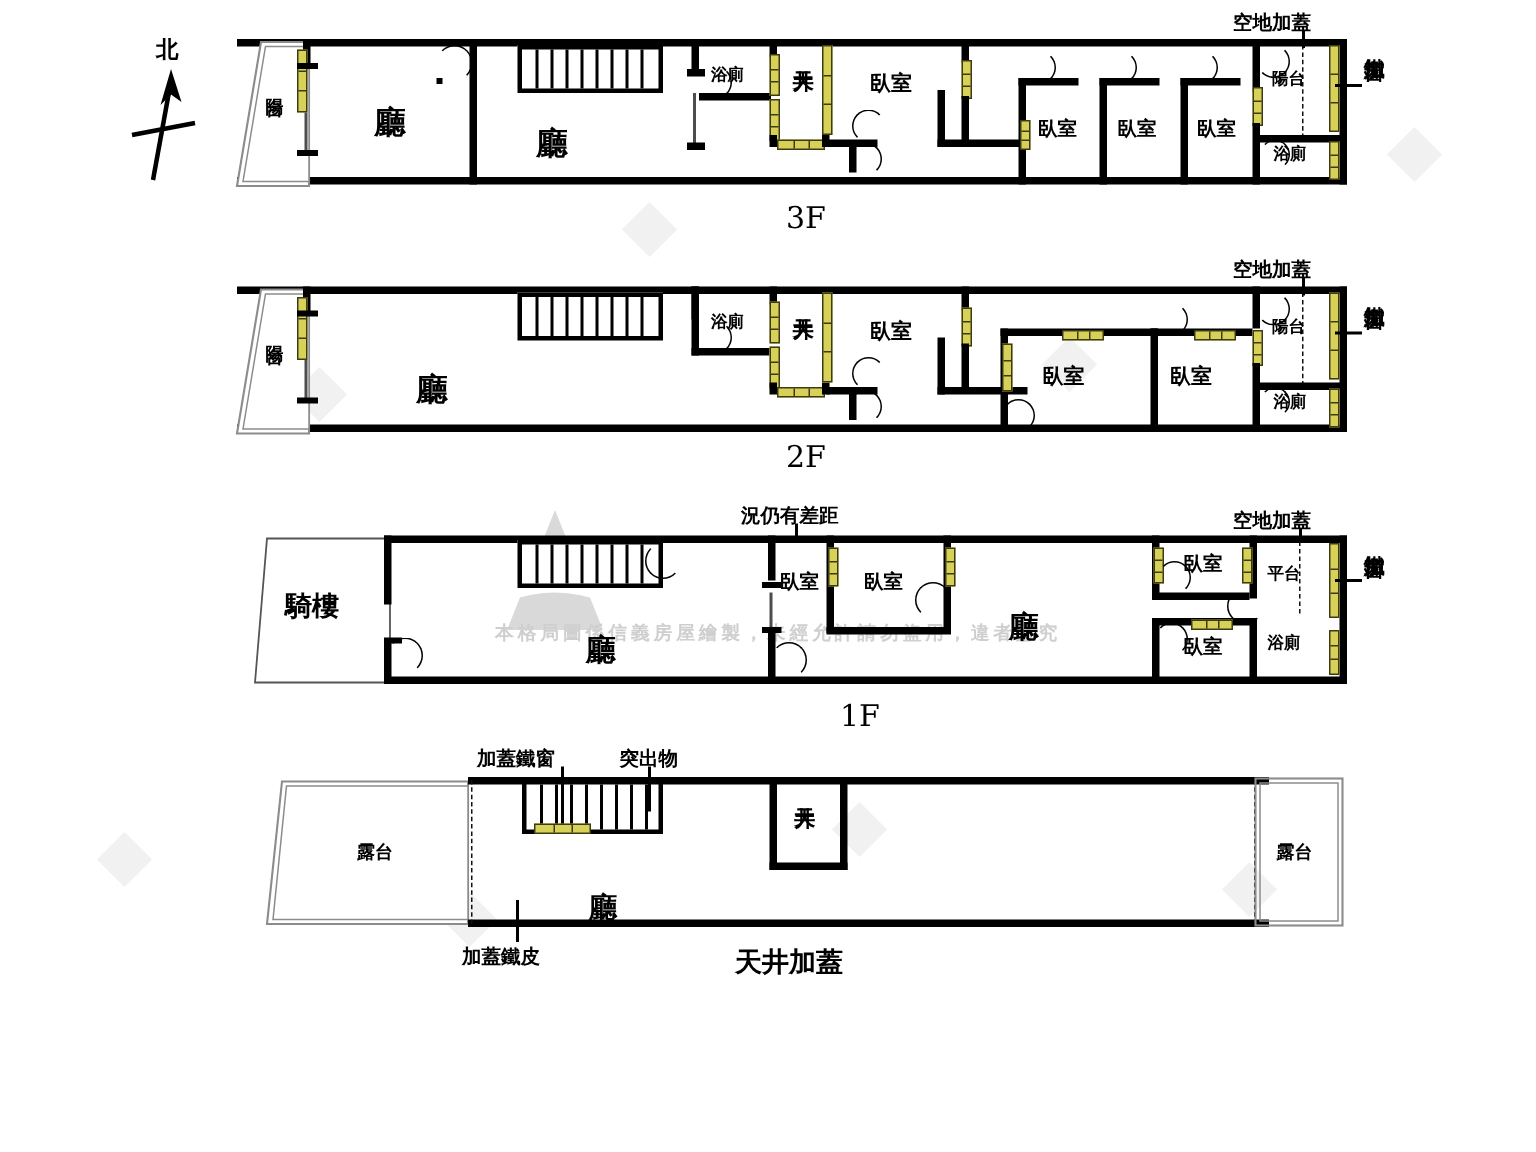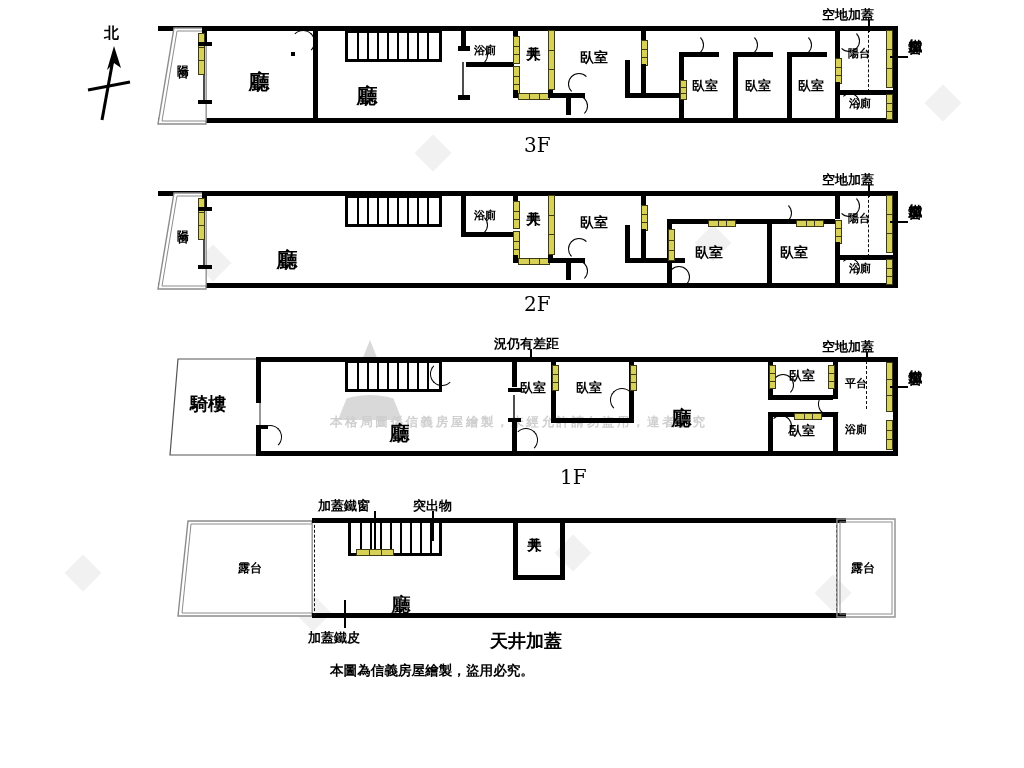--- a/index.html
+++ b/index.html
@@ -53,21 +53,21 @@
   .door{position:absolute;border:1.6px solid #000;border-radius:50%;
         background:transparent;box-sizing:border-box;}
   .door.q-tr{border-left-color:transparent;border-bottom-color:transparent;}
   .door.q-tl{border-right-color:transparent;border-bottom-color:transparent;}
   .door.q-br{border-left-color:transparent;border-top-color:transparent;}
   .door.q-bl{border-right-color:transparent;border-top-color:transparent;}
 
   
   .rlabel{
     position:absolute;font-weight:bold;color:#000;
-    font-family:Liberation Sans, sans-serif;
+    font-family:Liberation Serif, serif;
     white-space:nowrap;text-align:center;line-height:1.0;
   }
   .rlabel.vert{writing-mode:vertical-rl;text-orientation:upright;letter-spacing:0px;}
   .rlabel.horiz{white-space:nowrap;}
 
   
   .anno{position:absolute;font-weight:bold;color:#000;white-space:nowrap;
         font-family:"DejaVu Sans","Liberation Sans",sans-serif;}
   .anno.vert{writing-mode:vertical-rl;text-orientation:upright;line-height:1.05;}
 
@@ -446,16 +446,15 @@
     <div class="leader" style="left:374px;top:511px;width:1.6px;height:38px;"></div>
     <div class="anno" style="left:413px;top:497px;font-size:13px;">突出物</div>
     <div class="leader" style="left:432px;top:511px;width:1.6px;height:30px;"></div>
     <div class="anno" style="left:308px;top:629px;font-size:13px;">加蓋鐵皮</div>
     <div class="leader" style="left:344px;top:600px;width:1.6px;height:28px;"></div>
 
     <div class="floorcap cjk" style="left:490px;top:629px;font-size:18px;">天井加蓋</div>
   </div>
 
   <div class="disclaimer">
-    <div>本圖為信義房屋繪製，盜用必究。</div>
   </div>
 
 </div>
 
 </body></html>

